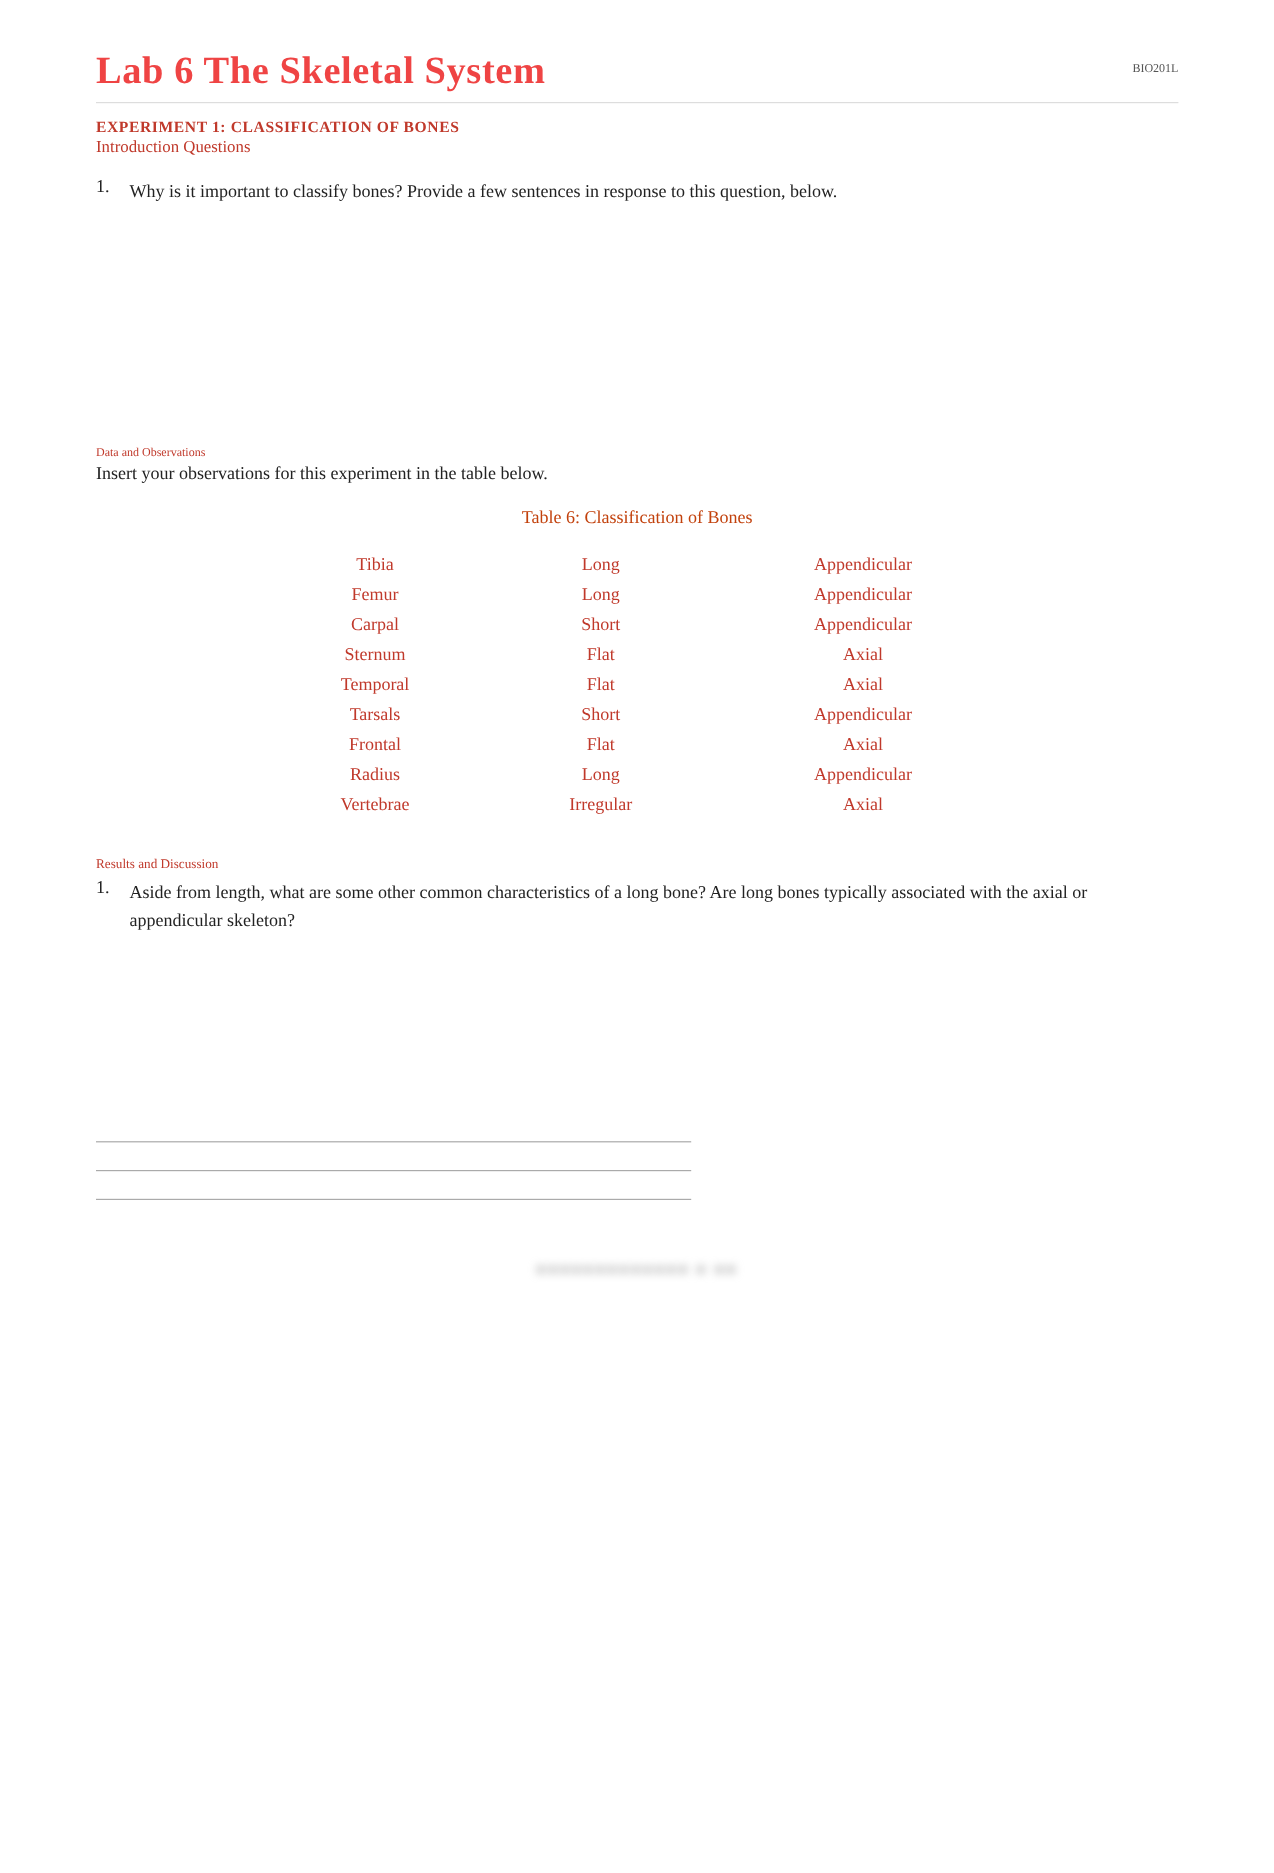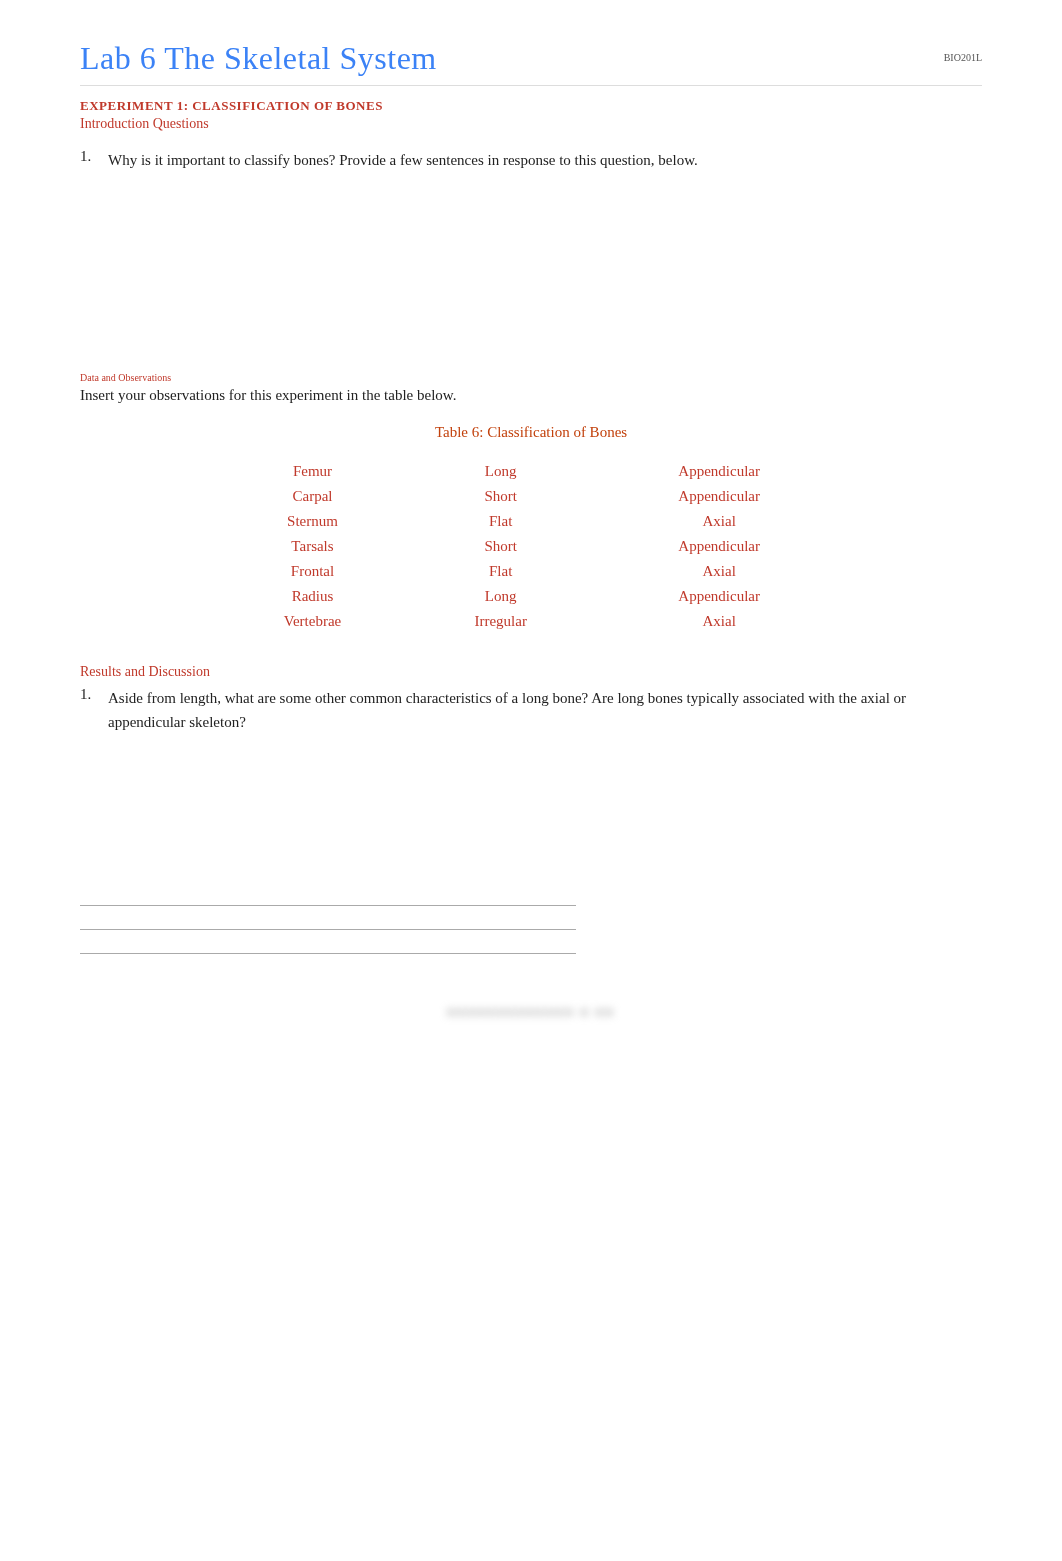--- a/index.html
+++ b/index.html
@@ -22,22 +22,22 @@
       display: flex;
       justify-content: space-between;
       align-items: flex-start;
       margin-bottom: 12px;
       border-bottom: 1px solid #ddd;
       padding-bottom: 8px;
     }
 
     .page-title {
       font-size: 32px;
-      font-weight: normal;
-      color: #3b82f6;
+      font-weight: bold;
+      color: #ef4444;
       letter-spacing: 0.5px;
     }
 
     .course-code {
       font-size: 10px;
       color: #555;
       padding-top: 12px;
       text-align: center;
     }
 
@@ -96,21 +96,21 @@
 
     .bones-table td {
       padding: 4px 10px;
       text-align: center;
       font-size: 15px;
       color: #c0392b;
     }
 
     .results-heading {
       color: #c0392b;
-      font-size: 14px;
+      font-size: 11px;
       margin-bottom: 4px;
     }
 
     .results-question-text {
       font-size: 15px;
       color: #222;
       line-height: 1.6;
       margin-bottom: 10px;
     }
 
@@ -172,32 +172,42 @@
 
 <div class="answer-area"></div>
 
 <div class="data-section-heading">Data and Observations</div>
 <div class="data-section-text">Insert your observations for this experiment in the table below.</div>
 
 <div class="table-title">Table 6: Classification of Bones</div>
 
 <table class="bones-table">
   <tbody id="table-body">
+  <tr>
+        <td>Tibia</td>
+        <td>Long</td>
+        <td>Appendicular</td>
+      </tr>
       <tr>
         <td>Femur</td>
         <td>Long</td>
         <td>Appendicular</td>
       </tr>
       <tr>
         <td>Carpal</td>
         <td>Short</td>
         <td>Appendicular</td>
       </tr>
       <tr>
         <td>Sternum</td>
+        <td>Flat</td>
+        <td>Axial</td>
+      </tr>
+      <tr>
+        <td>Temporal</td>
         <td>Flat</td>
         <td>Axial</td>
       </tr>
       <tr>
         <td>Tarsals</td>
         <td>Short</td>
         <td>Appendicular</td>
       </tr>
       <tr>
         <td>Frontal</td>

